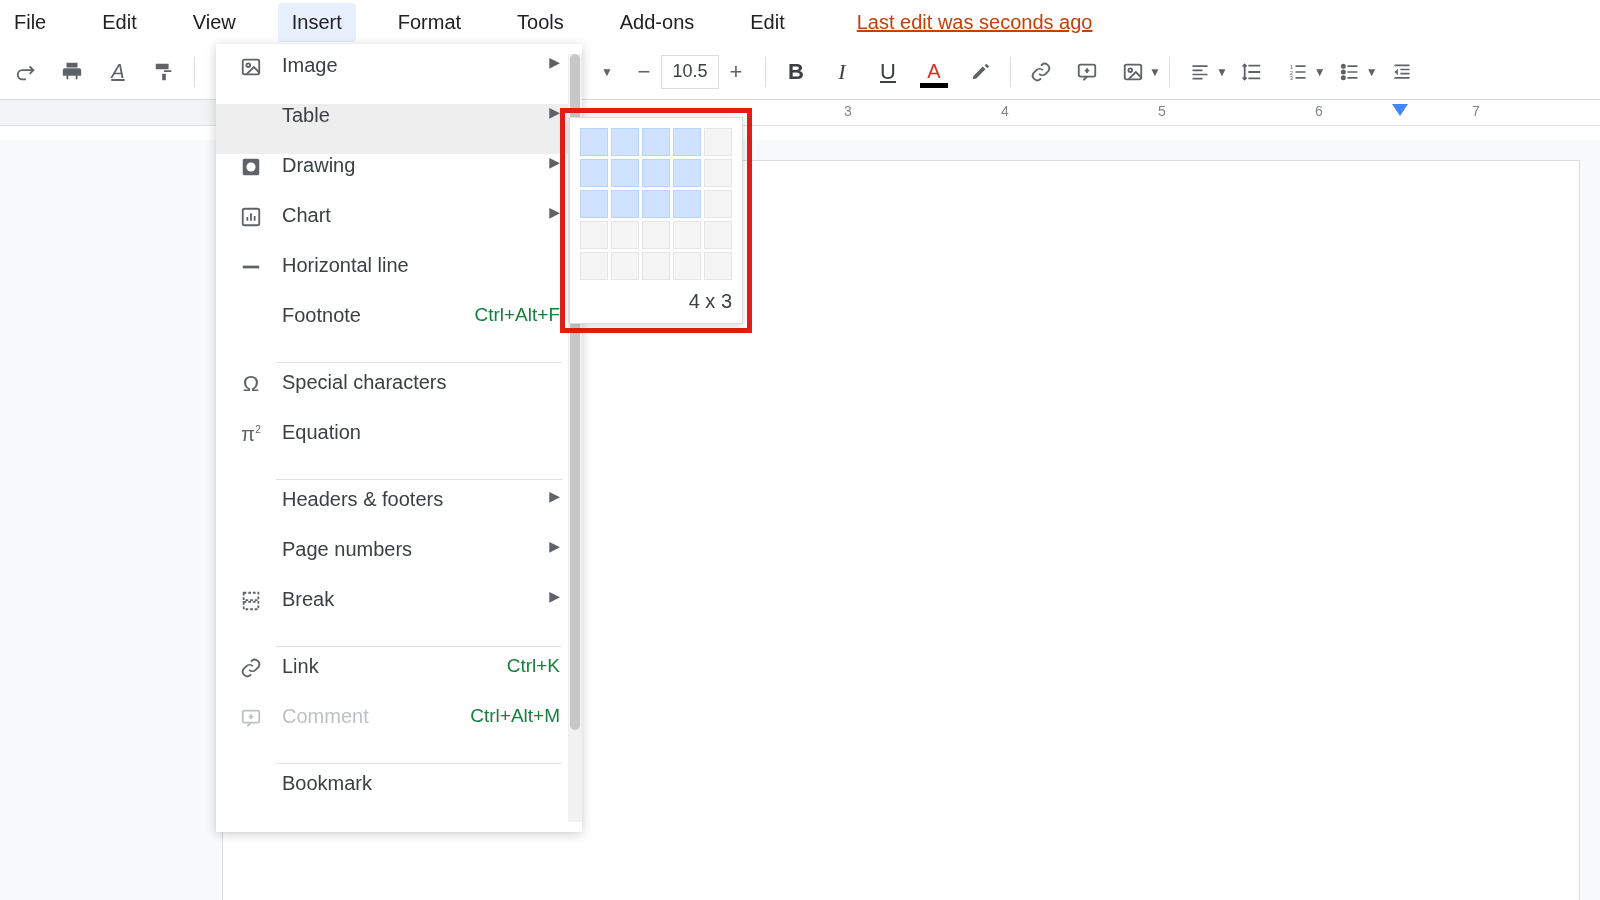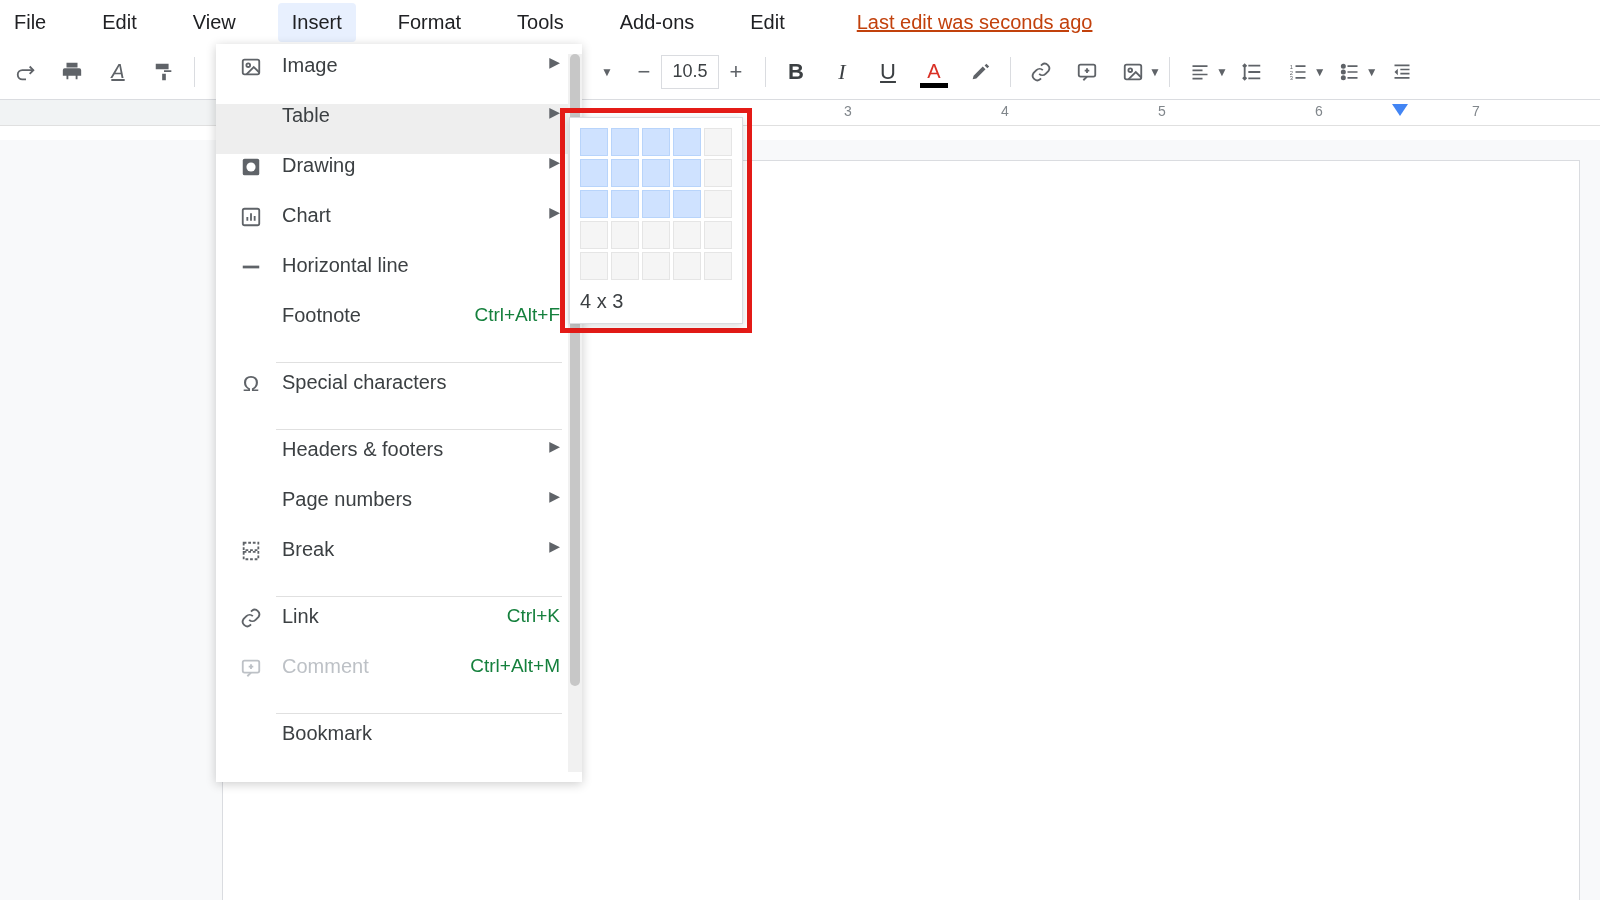--- a/index.html
+++ b/index.html
@@ -50,21 +50,21 @@
   .dsep { height: 1px; background: #e0e0e0; margin: 8px 20px 8px 60px; }
   .dd-scroll { position: absolute; right: 0; top: 10px; bottom: 10px; width: 14px; background: #f1f1f1; }
   .dd-thumb { position: absolute; left: 2px; right: 2px; top: 0; height: 88%; background: #c7c7c7; border-radius: 6px; }
 
   
   .picker-wrap { position: absolute; left: 560px; top: 108px; z-index: 60; border: 5px solid #e41b17; padding: 4px; background: transparent; }
   .picker { background: #fff; border: 1px solid #dadce0; padding: 10px 10px 6px 10px; box-shadow: 0 2px 8px rgba(0,0,0,.15); }
   .picker-grid { display: grid; grid-template-columns: repeat(5, 28px); grid-template-rows: repeat(5, 28px); gap: 3px; }
   .cell { width: 28px; height: 28px; background: #f5f5f5; border: 1px solid #e5e5e5; }
   .cell.sel { background: #cfe2ff; border-color: #b8d4fb; }
-  .picker-label { text-align: left; font-size: 20px; color: #3c4043; padding: 10px 0 4px 0; }
+  .picker-label { text-align: right; font-size: 20px; color: #3c4043; padding: 10px 0 4px 0; }
 
   svg { display: block; }
 </style>
 </head>
 <body>
 
 <div class="menubar">
   <div class="menu-item">File</div>
   <div class="menu-item">Edit</div>
   <div class="menu-item">View</div>
@@ -296,20 +296,27 @@
         <span class="short">Ctrl+Alt+F</span>
       </div>
       <div class="dsep"></div>
       <div class="ditem">
         <span class="dicon">
           <span style="font-size:22px;color:#5f6368">Ω</span>
         </span>
         <span>Special characters</span>
         <span class="spacer"></span>
       </div>
+      <div class="ditem">
+        <span class="dicon">
+          <span style="font-size:20px;color:#5f6368">π<sup style="font-size:10px">2</sup></span>
+        </span>
+        <span>Equation</span>
+        <span class="spacer"></span>
+      </div>
       <div class="dsep"></div>
       <div class="ditem">
         <span class="dicon"></span>
         <span>Headers &amp; footers</span>
         <span class="spacer"></span>
         <span class="arrow">▶</span>
       </div>
       <div class="ditem">
         <span class="dicon"></span>
         <span>Page numbers</span>

